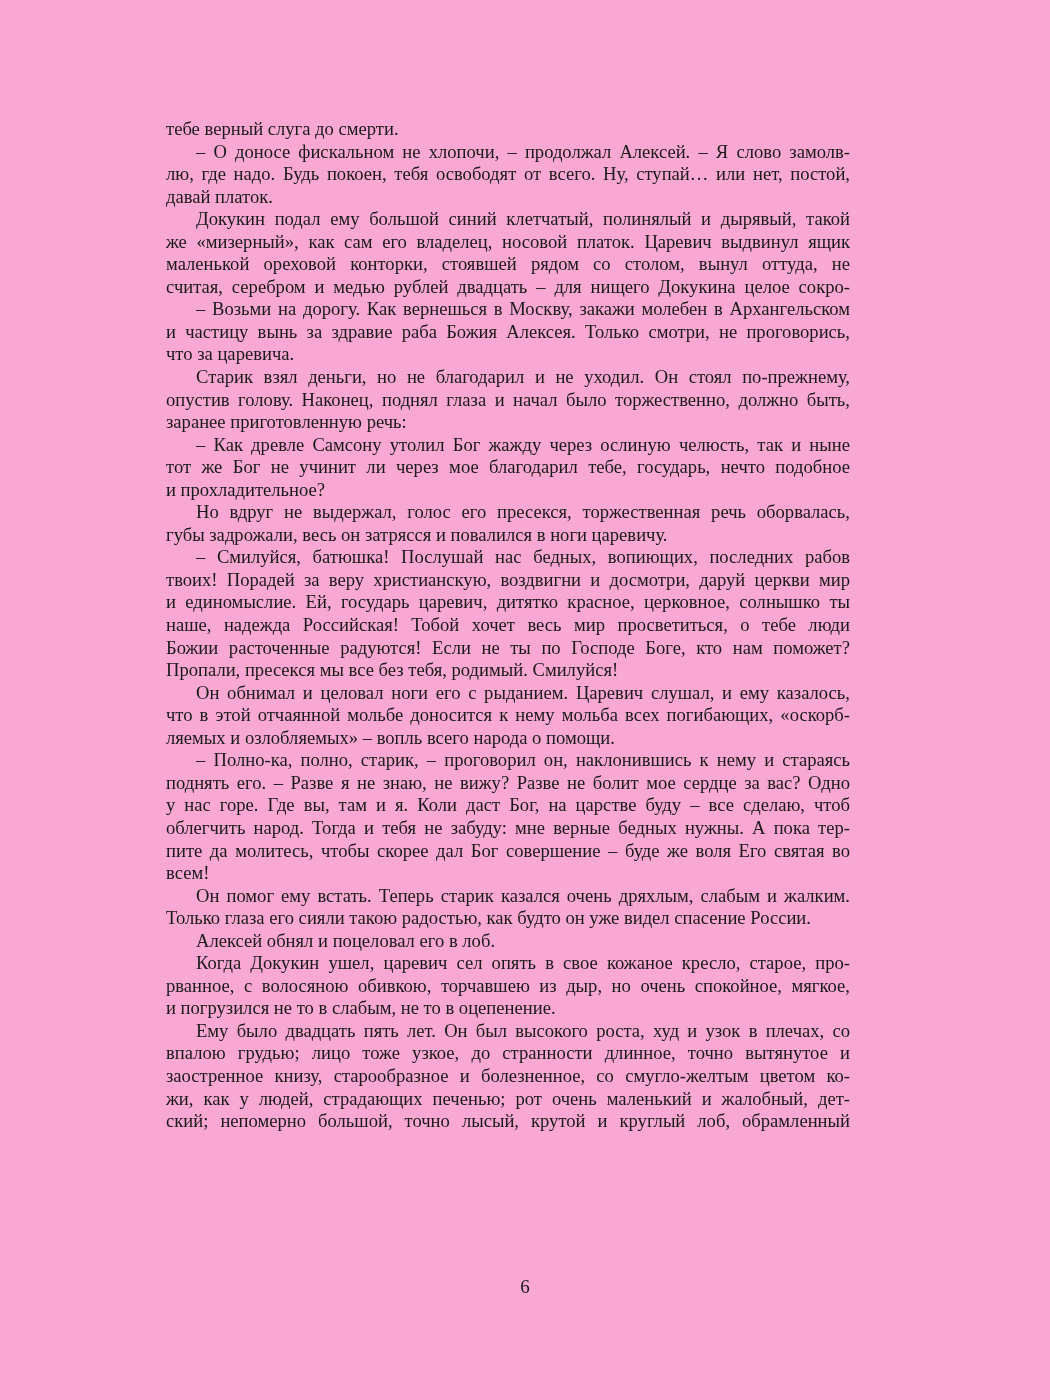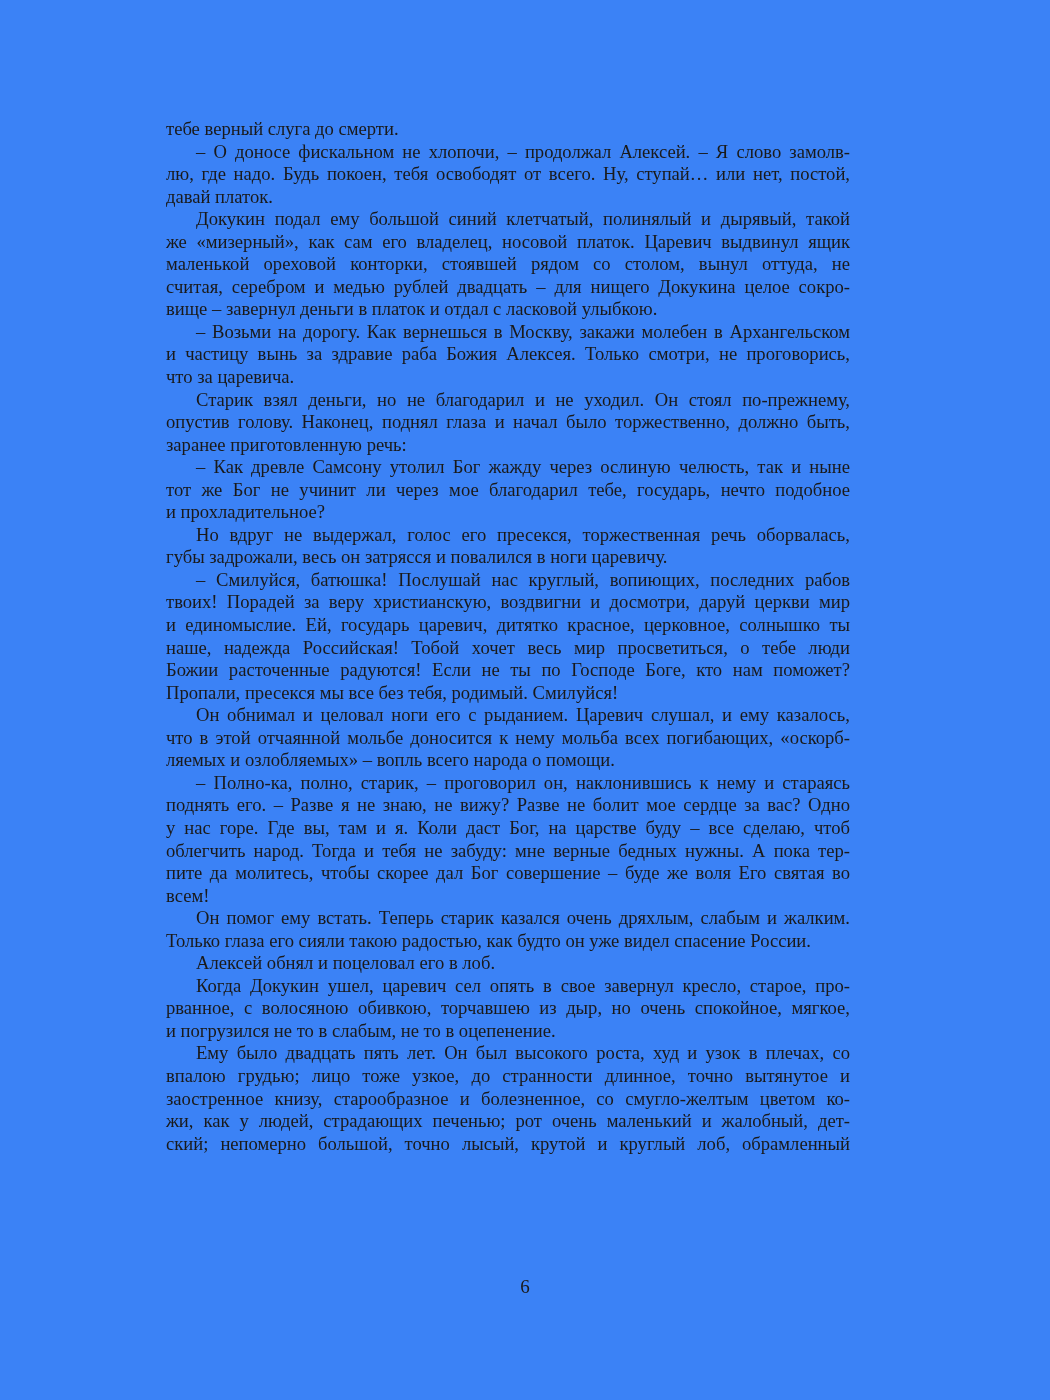--- a/index.html
+++ b/index.html
@@ -1,19 +1,19 @@
 <!DOCTYPE html>
 <html><head>
 <meta charset="utf-8">
 <style>
   html, body { margin: 0; padding: 0; background: #ffffff; }
   body { width: 1050px; height: 1400px; position: relative; overflow: hidden; }
   .page {
     position: absolute; left: 0; top: 0; width: 1050px; height: 1400px;
-    background: #3b82f6;
+    background: #f9a8d4;
   }
   .text-block {
     position: absolute; left: 166px; top: 118px; width: 684px;
     font-family: "Liberation Serif", "DejaVu Serif", serif;
     font-size: 18.6px; line-height: 22.55px; color: #1a1a1a;
   }
   .line {
     display: block; white-space: nowrap; height: 22.55px;
     text-align: justify; text-align-last: justify;
   }
@@ -31,51 +31,50 @@
 <div class="page">
   <div class="text-block" id="text-block">
       <span class="line last">тебе верный слуга до смерти.</span>
       <span class="line indent">– О доносе фискальном не хлопочи, – продолжал Алексей. – Я слово замолв-</span>
       <span class="line">лю, где надо. Будь покоен, тебя освободят от всего. Ну, ступай… или нет, постой,</span>
       <span class="line last">давай платок.</span>
       <span class="line indent">Докукин подал ему большой синий клетчатый, полинялый и дырявый, такой</span>
       <span class="line">же «мизерный», как сам его владелец, носовой платок. Царевич выдвинул ящик</span>
       <span class="line">маленькой ореховой конторки, стоявшей рядом со столом, вынул оттуда, не</span>
       <span class="line">считая, серебром и медью рублей двадцать – для нищего Докукина целое сокро-</span>
-      <span class="line last">вище – завернул деньги в платок и отдал с ласковой улыбкою.</span>
       <span class="line indent">– Возьми на дорогу. Как вернешься в Москву, закажи молебен в Архангельском</span>
       <span class="line">и частицу вынь за здравие раба Божия Алексея. Только смотри, не проговорись,</span>
       <span class="line last">что за царевича.</span>
       <span class="line indent">Старик взял деньги, но не благодарил и не уходил. Он стоял по-прежнему,</span>
       <span class="line">опустив голову. Наконец, поднял глаза и начал было торжественно, должно быть,</span>
       <span class="line last">заранее приготовленную речь:</span>
       <span class="line indent">– Как древле Самсону утолил Бог жажду через ослиную челюсть, так и ныне</span>
       <span class="line">тот же Бог не учинит ли через мое благодарил тебе, государь, нечто подобное</span>
       <span class="line last">и прохладительное?</span>
       <span class="line indent">Но вдруг не выдержал, голос его пресекся, торжественная речь оборвалась,</span>
       <span class="line last">губы задрожали, весь он затрясся и повалился в ноги царевичу.</span>
-      <span class="line indent">– Смилуйся, батюшка! Послушай нас круглый, вопиющих, последних рабов</span>
+      <span class="line indent">– Смилуйся, батюшка! Послушай нас бедных, вопиющих, последних рабов</span>
       <span class="line">твоих! Порадей за веру христианскую, воздвигни и досмотри, даруй церкви мир</span>
       <span class="line">и единомыслие. Ей, государь царевич, дитятко красное, церковное, солнышко ты</span>
       <span class="line">наше, надежда Российская! Тобой хочет весь мир просветиться, о тебе люди</span>
       <span class="line">Божии расточенные радуются! Если не ты по Господе Боге, кто нам поможет?</span>
       <span class="line last">Пропали, пресекся мы все без тебя, родимый. Смилуйся!</span>
       <span class="line indent">Он обнимал и целовал ноги его с рыданием. Царевич слушал, и ему казалось,</span>
       <span class="line">что в этой отчаянной мольбе доносится к нему мольба всех погибающих, «оскорб-</span>
       <span class="line last">ляемых и озлобляемых» – вопль всего народа о помощи.</span>
       <span class="line indent">– Полно-ка, полно, старик, – проговорил он, наклонившись к нему и стараясь</span>
       <span class="line">поднять его. – Разве я не знаю, не вижу? Разве не болит мое сердце за вас? Одно</span>
       <span class="line">у нас горе. Где вы, там и я. Коли даст Бог, на царстве буду – все сделаю, чтоб</span>
       <span class="line">облегчить народ. Тогда и тебя не забуду: мне верные бедных нужны. А пока тер-</span>
       <span class="line">пите да молитесь, чтобы скорее дал Бог совершение – буде же воля Его святая во</span>
       <span class="line last">всем!</span>
       <span class="line indent">Он помог ему встать. Теперь старик казался очень дряхлым, слабым и жалким.</span>
       <span class="line last">Только глаза его сияли такою радостью, как будто он уже видел спасение России.</span>
       <span class="line indent last">Алексей обнял и поцеловал его в лоб.</span>
-      <span class="line indent">Когда Докукин ушел, царевич сел опять в свое завернул кресло, старое, про-</span>
+      <span class="line indent">Когда Докукин ушел, царевич сел опять в свое кожаное кресло, старое, про-</span>
       <span class="line">рванное, с волосяною обивкою, торчавшею из дыр, но очень спокойное, мягкое,</span>
       <span class="line last">и погрузился не то в слабым, не то в оцепенение.</span>
       <span class="line indent">Ему было двадцать пять лет. Он был высокого роста, худ и узок в плечах, со</span>
       <span class="line">впалою грудью; лицо тоже узкое, до странности длинное, точно вытянутое и</span>
       <span class="line">заостренное книзу, старообразное и болезненное, со смугло-желтым цветом ко-</span>
       <span class="line">жи, как у людей, страдающих печенью; рот очень маленький и жалобный, дет-</span>
       <span class="line">ский; непомерно большой, точно лысый, крутой и круглый лоб, обрамленный</span>
     </div>
   <div class="page-number">6</div>
 </div>

